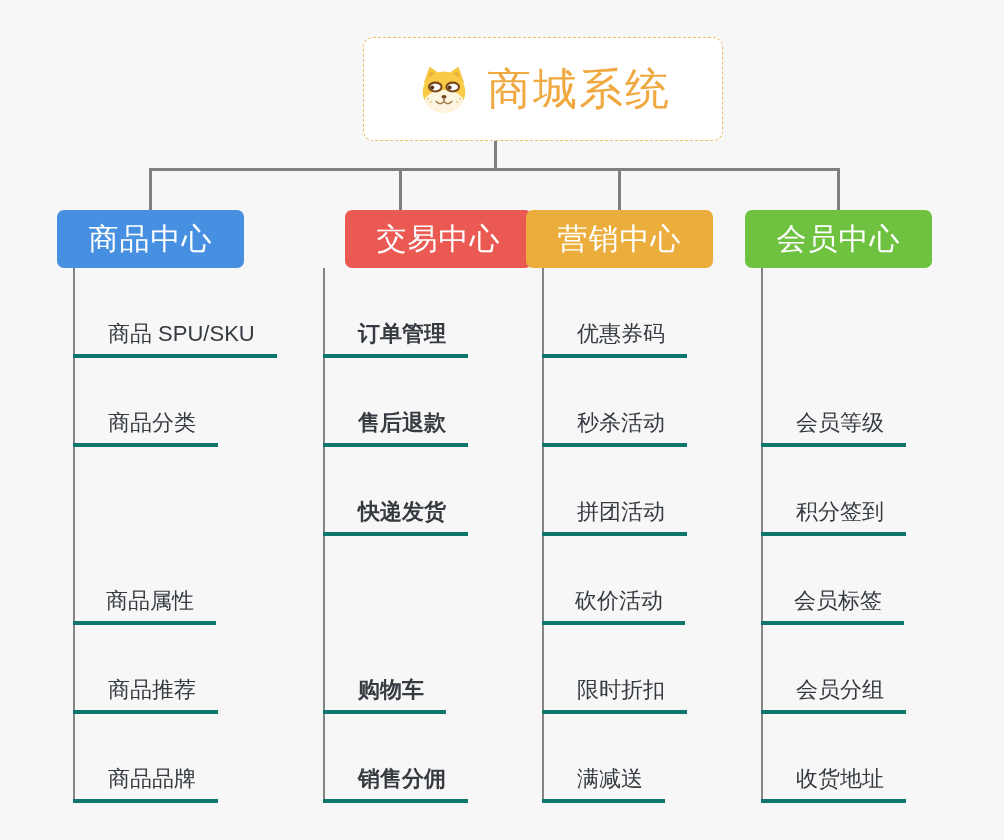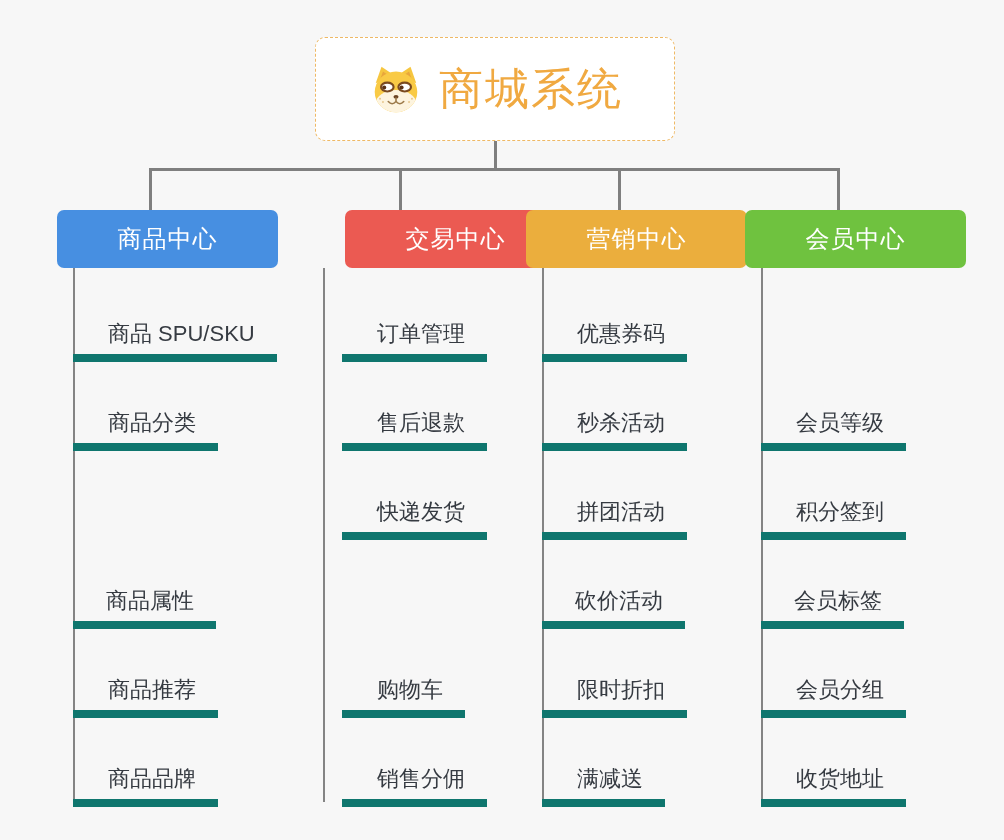--- a/index.html
+++ b/index.html
@@ -14,41 +14,41 @@
   .dog-icon{width:58px;height:52px;display:block;flex:0 0 auto;}
 
   
   .conn{position:absolute;background:#7f7f7f;}
   .stem{left:494px;top:141px;width:3px;height:28px;}
   .hbar{left:149px;top:168px;width:691px;height:3px;}
   .stub{top:169px;width:3px;height:41px;}
   .stub1{left:149px;} .stub2{left:399px;} .stub3{left:618px;} .stub4{left:837px;}
 
   
-  .branch-node{position:absolute;top:210px;width:221px;height:58px;border-radius:7px;
+  .branch-node{position:absolute;top:210px;width:187px;height:58px;border-radius:7px;
     display:flex;align-items:center;justify-content:center;
-    color:#ffffff;font-size:24px;letter-spacing:1px;white-space:nowrap;}
+    color:#ffffff;font-size:30px;letter-spacing:1px;white-space:nowrap;}
   .b0{left:57px;} .b1{left:317px;margin-left:28px;} .b2{left:526px;} .b3{left:745px;}
 
   
   .spine{position:absolute;top:268px;width:2px;height:534px;background:#848484;}
   .s0{left:73px;} .s1{left:323px;} .s2{left:542px;} .s3{left:761px;}
 
   
   .leaf{position:absolute;font-size:22px;line-height:32px;color:#363b42;
-    padding:0 22px 4px 35px;border-bottom:8px solid #0f766e;white-space:nowrap;}
-  .c0{left:73px;} .c1{left:342px;} .c2{left:542px;} .c3{left:761px;}
+    padding:0 22px 4px 35px;border-bottom:4px solid #0f766e;white-space:nowrap;}
+  .c0{left:73px;} .c1{left:323px;font-weight:bold;} .c2{left:542px;} .c3{left:761px;}
   .r0{top:318px;} .r1{top:407px;} .r2{top:496px;} .r3{top:585px;padding-left:33px;} .r4{top:674px;} .r5{top:763px;}
 </style>
 </head>
 <body>
 
 <div class="canvas" style="background-color: rgb(247, 247, 247);">
 
-  <div class="root-node" style="border-color: rgb(239, 185, 101);">
+  <div class="root-node" style="border-color: rgb(239, 185, 101); margin-left: 48px;">
     <svg class="dog-icon" viewBox="0 0 60 52" xmlns="http://www.w3.org/2000/svg" aria-hidden="true">
       <path d="M9 20 L15 3 L27 11 Z" fill="#f6c63f"></path>
       <path d="M51 20 L45 3 L33 11 Z" fill="#f6c63f"></path>
       <path d="M13 18 L16.5 8 L24 13 Z" fill="#e8a63c"></path>
       <path d="M47 18 L43.5 8 L36 13 Z" fill="#e8a63c"></path>
       <clipPath id="head-clip">
           <ellipse cx="30" cy="29" rx="22" ry="21"></ellipse>
         </clipPath>
       <ellipse cx="30" cy="29" rx="22" ry="21" fill="#f9ca45"></ellipse>
       <ellipse cx="30" cy="41" rx="21" ry="14" fill="#fdf4df" clip-path="url(#head-clip)"></ellipse>

